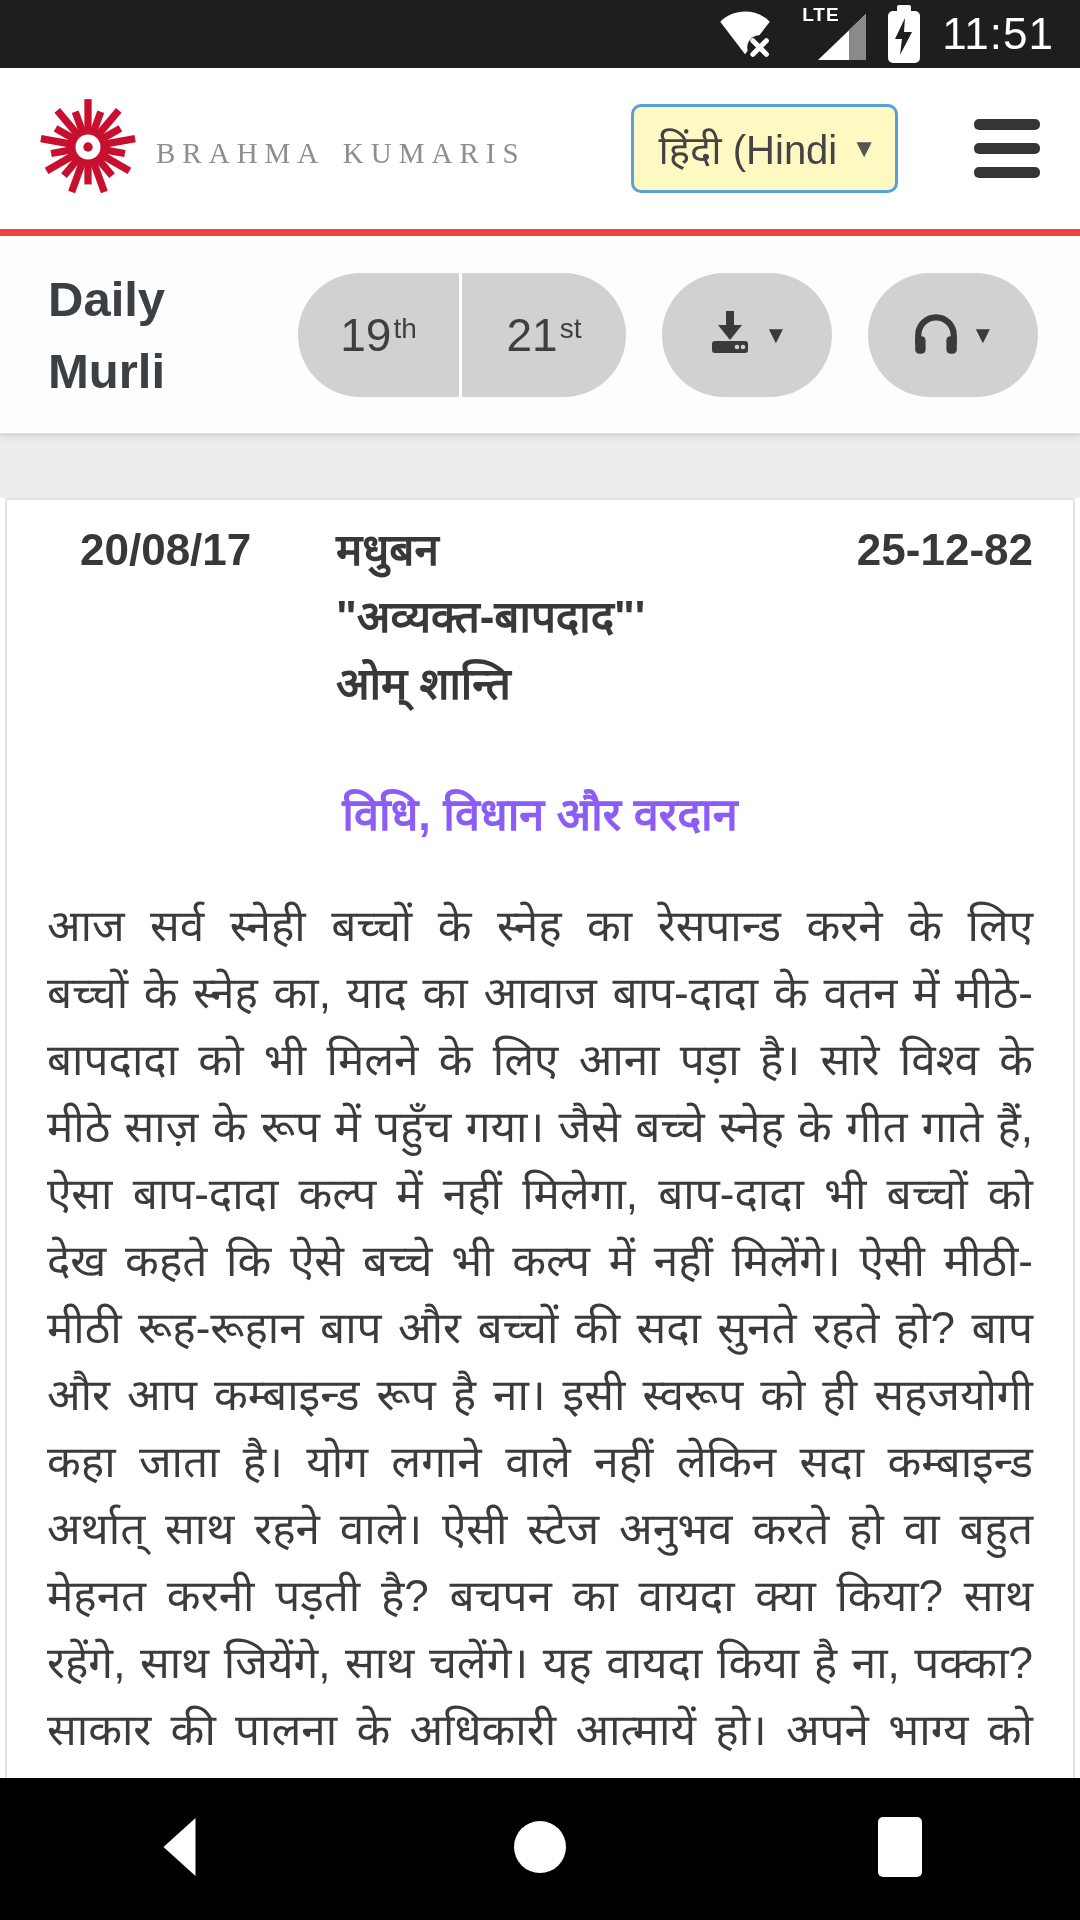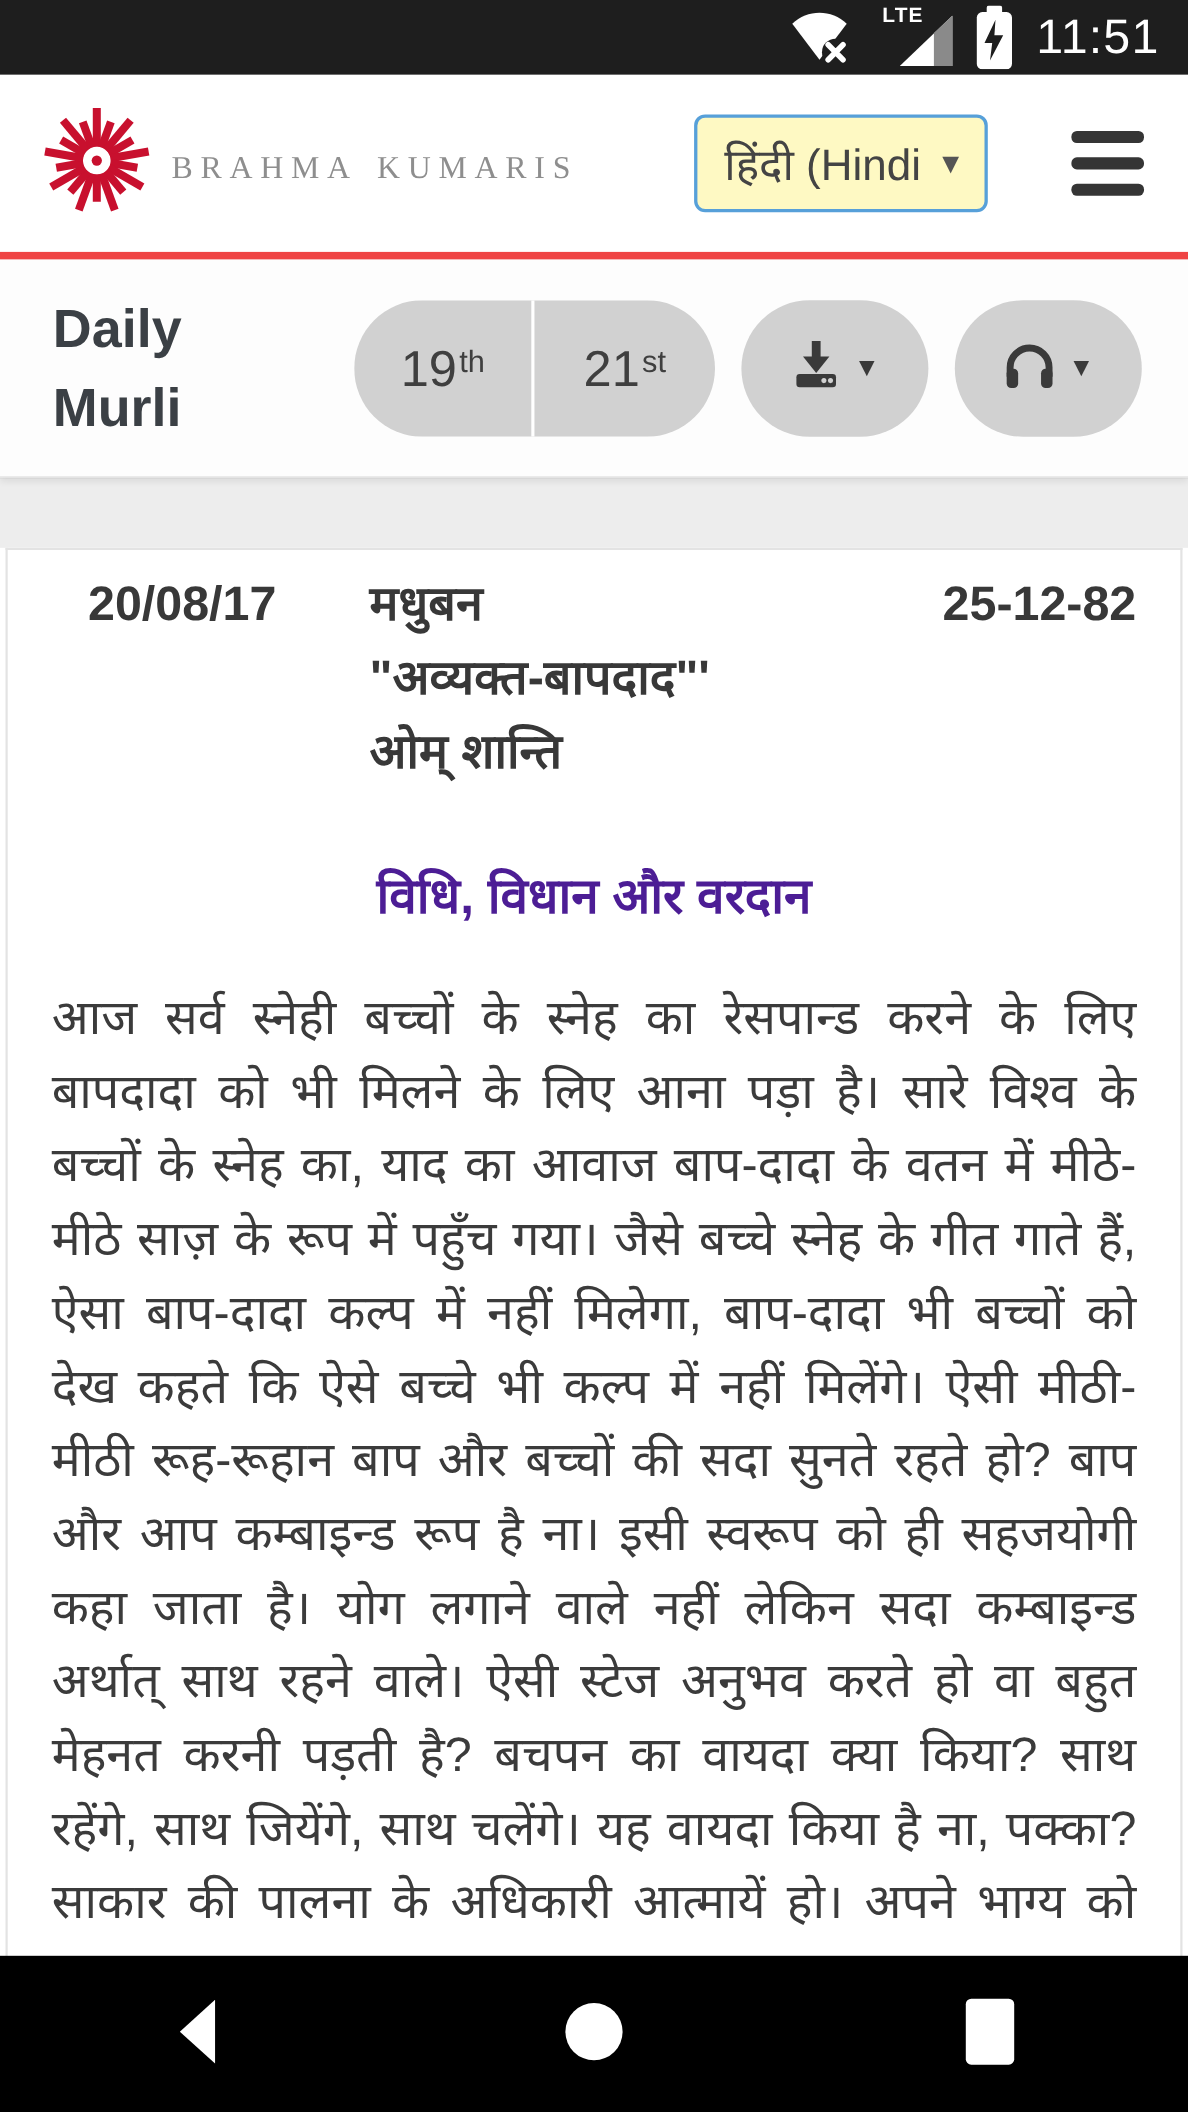--- a/index.html
+++ b/index.html
@@ -54,21 +54,21 @@
   
   .toolbar {
     height:198px; background:#fdfdfd;
     display:flex; align-items:center; justify-content:space-between;
     padding:0 42px 0 48px;
     border-bottom:1px solid #e2e2e2;
     box-shadow:0 4px 6px rgba(0,0,0,0.07);
     position:relative; z-index:2;
   }
   .toolbar-title { font-size:49px; font-weight:600; color:#3b4045; line-height:72px; width:170px; }
-  .toolbar-buttons { display:flex; align-items:flex-start; gap:24px; }
+  .toolbar-buttons { display:flex; align-items:flex-start; gap:36px; }
   .seg-group { display:flex; border-radius:62px; overflow:hidden; }
   .seg-btn {
     width:164px; height:124px; background:#d1d1d1;
     display:flex; align-items:center; justify-content:center;
     font-size:46px; color:#3f3f3f; cursor:pointer;
   }
   .seg-btn.first { border-right:3px solid #ffffff; }
   .seg-btn sup { font-size:28px; position:relative; top:-6px; margin-left:2px; }
   .pill-btn {
     width:170px; height:124px; background:#d1d1d1; border-radius:62px;
@@ -86,21 +86,21 @@
     border:2px solid #e3e3e3; border-bottom:none;
     height:1420px; overflow:hidden;
     padding:16px 40px 0 40px;
   }
   .murli-head { display:flex; font-weight:bold; font-size:44px; line-height:67px; color:#383838;margin-left:33px; }
   .mh-left  { width:256px; }
   .mh-mid   { flex:1; }
   .mh-right { text-align:right; }
   .murli-title {
     text-align:center; font-weight:bold; font-size:45px;
-    color:#4c1d95; margin:64px 0 44px 0; line-height:67px;
+    color:#8b5cf6; margin:64px 0 44px 0; line-height:67px;
   }
   .murli-body { font-size:44px; line-height:67px; color:#3b3b3b; }
   .body-line { text-align:justify; text-align-last:justify; }
 
   
   .nav-bar {
     position:absolute; left:0; bottom:0; width:1080px; height:142px;
     background:#000000; display:flex; align-items:center; z-index:5;
   }
   .nav-slot { flex:1; display:flex; align-items:center; justify-content:center; cursor:pointer; }
@@ -222,22 +222,22 @@
       <div>"अव्यक्त-बापदाद"'</div>
       <div>ओम् शान्ति</div>
     </div>
     <div class="mh-right">25-12-82</div>
   </div>
 
   <div class="murli-title">विधि, विधान और वरदान</div>
 
   <div class="murli-body">
     <div class="body-line">आज सर्व स्नेही बच्चों के स्नेह का रेसपान्ड करने के लिए</div>
+    <div class="body-line">बच्चों के स्नेह का, याद का आवाज बाप-दादा के वतन में मीठे-</div>
     <div class="body-line">बापदादा को भी मिलने के लिए आना पड़ा है। सारे विश्व के</div>
-    <div class="body-line">बच्चों के स्नेह का, याद का आवाज बाप-दादा के वतन में मीठे-</div>
     <div class="body-line">मीठे साज़ के रूप में पहुँच गया। जैसे बच्चे स्नेह के गीत गाते हैं,</div>
     <div class="body-line">ऐसा बाप-दादा कल्प में नहीं मिलेगा, बाप-दादा भी बच्चों को</div>
     <div class="body-line">देख कहते कि ऐसे बच्चे भी कल्प में नहीं मिलेंगे। ऐसी मीठी-</div>
     <div class="body-line">मीठी रूह-रूहान बाप और बच्चों की सदा सुनते रहते हो? बाप</div>
     <div class="body-line">और आप कम्बाइन्ड रूप है ना। इसी स्वरूप को ही सहजयोगी</div>
     <div class="body-line">कहा जाता है। योग लगाने वाले नहीं लेकिन सदा कम्बाइन्ड</div>
     <div class="body-line">अर्थात् साथ रहने वाले। ऐसी स्टेज अनुभव करते हो वा बहुत</div>
     <div class="body-line">मेहनत करनी पड़ती है? बचपन का वायदा क्या किया? साथ</div>
     <div class="body-line">रहेंगे, साथ जियेंगे, साथ चलेंगे। यह वायदा किया है ना, पक्का?</div>
     <div class="body-line">साकार की पालना के अधिकारी आत्मायें हो। अपने भाग्य को</div>

